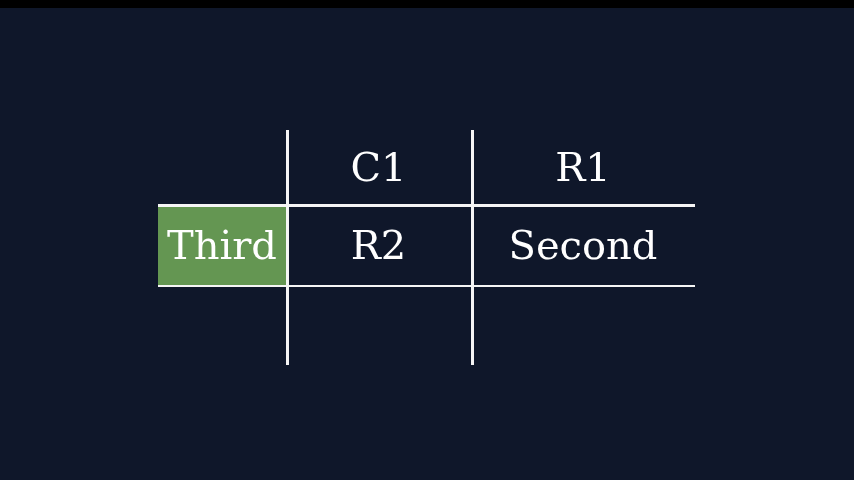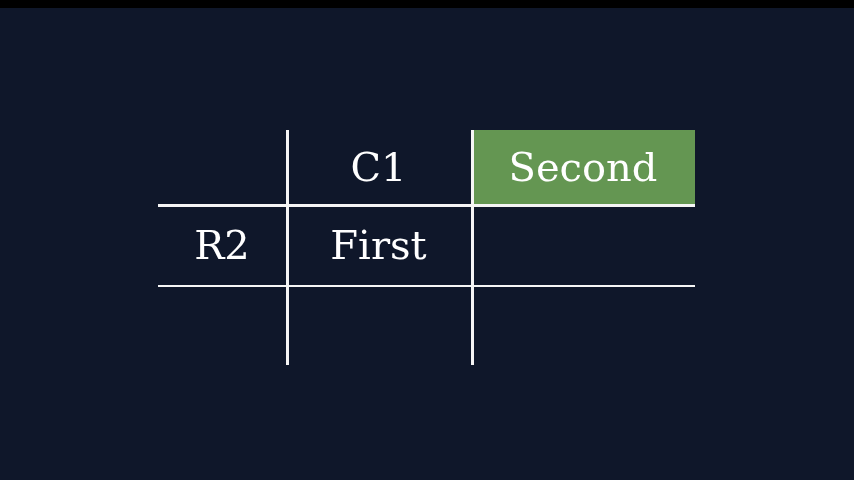--- a/index.html
+++ b/index.html
@@ -56,24 +56,25 @@
 <body>
 
 <div class="slide">
   <div class="table-wrap">
 
     <div class="grid">
 
       <div class="cell"></div>
       <div class="cell">C1</div>
 
-      <div class="cell" style="background-color: rgb(100, 150, 82);">Second</div>
+      <div class="cell">R1</div>
+      <div class="cell" style="background-color: rgb(100, 150, 82);">Third</div>
 
       <div class="cell">R2</div>
-      <div class="cell">First</div>
+      <div class="cell">Second</div>
     </div>
 
     <div class="line hline hline-1" style="background-color: rgb(245, 245, 245);"></div>
     <div class="line hline hline-2" style="background-color: rgb(245, 245, 245);"></div>
     <div class="line vline vline-1" style="background-color: rgb(245, 245, 245);"></div>
     <div class="line vline vline-2" style="background-color: rgb(245, 245, 245);"></div>
 
   </div>
 </div>
 

